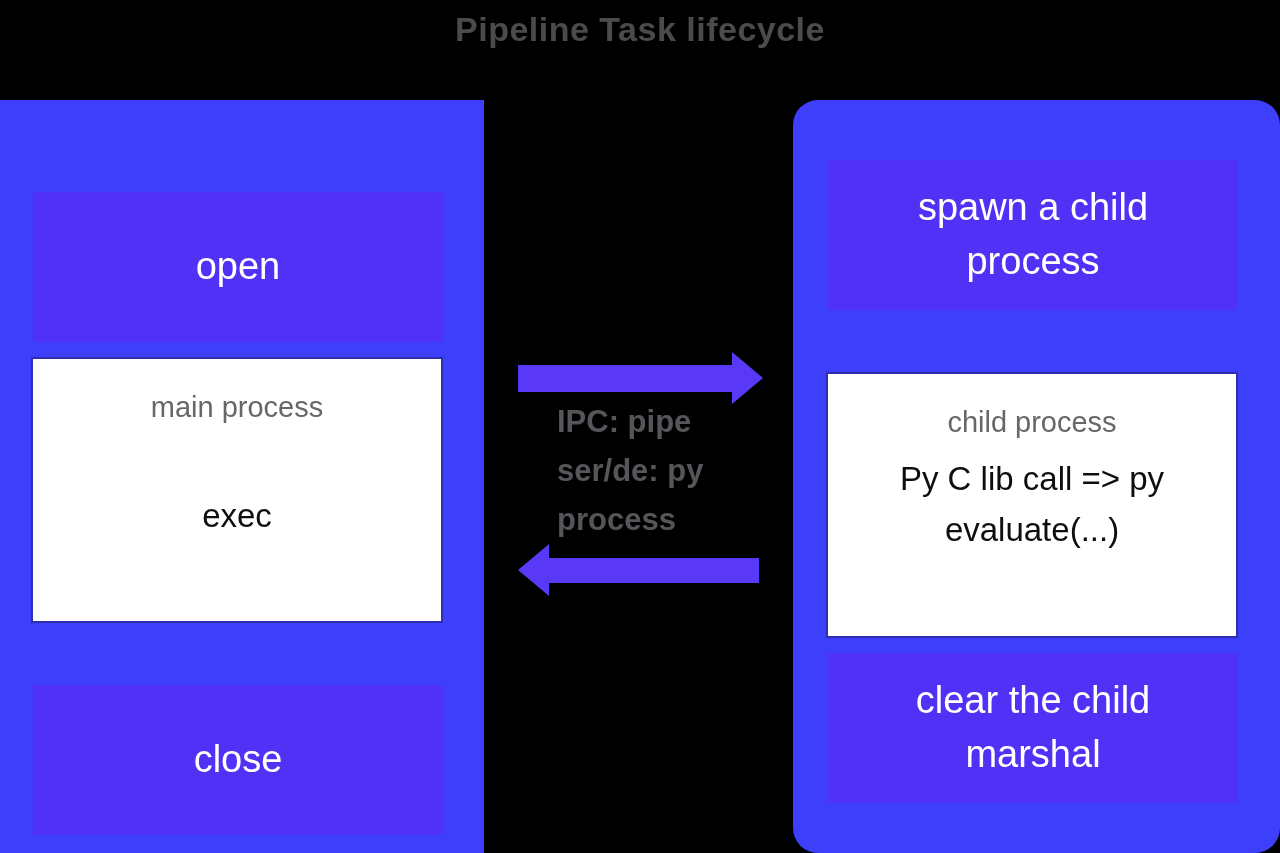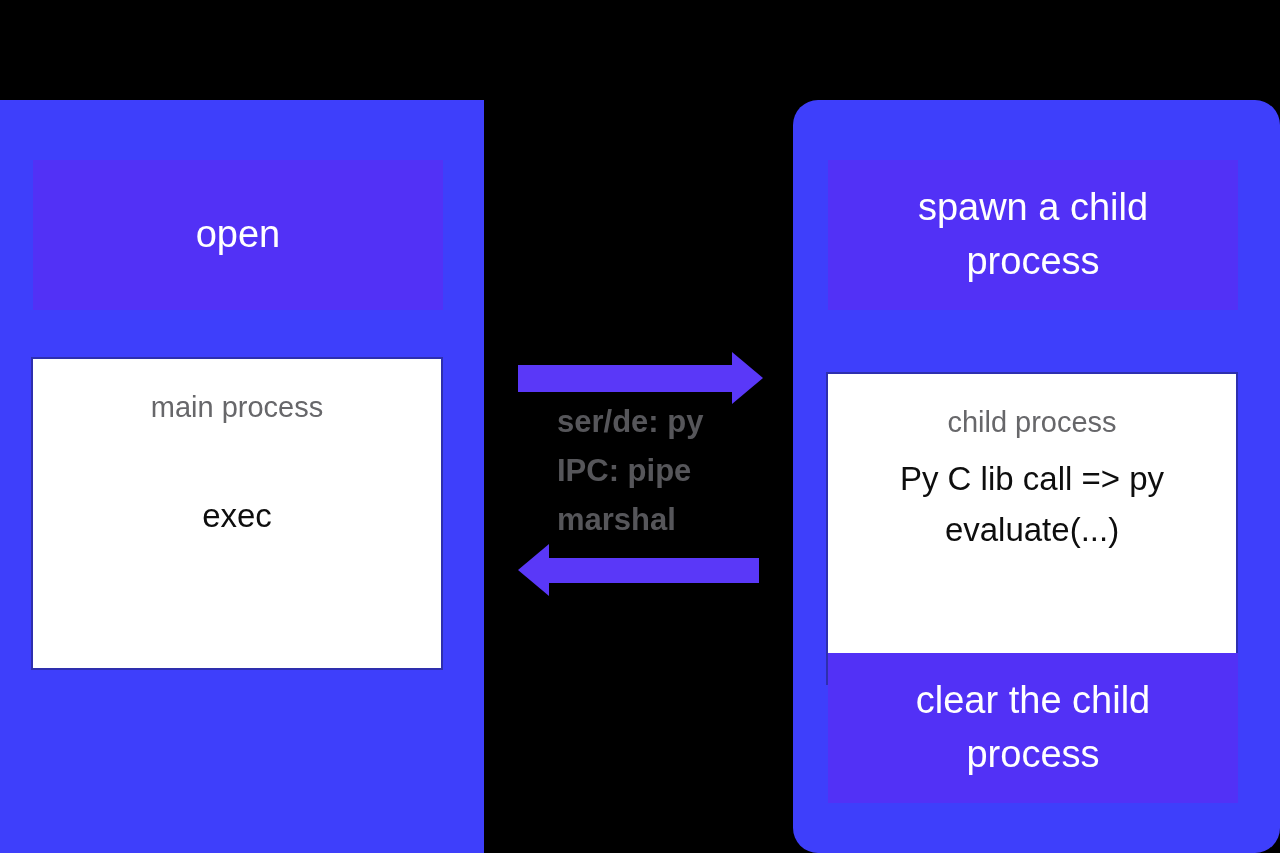--- a/index.html
+++ b/index.html
@@ -37,30 +37,30 @@
     height: 150px;
     background: #5231f6;
     display: flex;
     align-items: center;
     justify-content: center;
     text-align: center;
     color: #ffffff;
     font-size: 38px;
     line-height: 1.42;
   }
-  .panel-left  .action-box { left: 33px; }
+  .panel-left  .action-box { left: 33px; margin-top: 32px; }
   .panel-right .action-box { left: 35px; }
   .action-top    { top: 60px; }
   .action-bottom { top: 553px; }
   .action-box span { display: block; max-width: 360px; }
 
   .white-box {
     position: absolute;
     width: 412px;
-    height: 313px;
+    height: 266px;
     background: #ffffff;
     border: 2px solid #2e2fae;
     box-sizing: border-box;
     top: 257px;
     text-align: center;
   }
   .panel-left  .white-box { left: 31px; }
   .panel-right .white-box { left: 33px; margin-top: 15px; }
   .box-header {
     margin-top: 32px;
@@ -103,53 +103,57 @@
     color: #56565a;
     line-height: 49px;
     white-space: nowrap;
   }
 </style>
 </head>
 <body>
 
 <div class="stage">
 
+  <div class="title">Pipeline Task lifecycle</div>
 
   <div class="panel panel-left">
     <div class="action-box action-top">
       <span>open</span>
     </div>
     <div class="white-box">
       <div class="box-header">main process</div>
       <div class="box-body">exec</div>
+    </div>
+    <div class="action-box action-bottom">
+      <span>close</span>
     </div>
   </div>
 
   <div class="panel panel-right">
     <div class="action-box action-top">
       <span>spawn a child process</span>
     </div>
     <div class="white-box">
       <div class="box-header">child process</div>
       <div class="box-body">Py C lib call =&gt; py evaluate(...)</div>
     </div>
     <div class="action-box action-bottom">
-      <span>clear the child process</span>
+      <span>clear the child marshal</span>
     </div>
   </div>
 
   <div class="arrow arrow-right">
     <div class="arrow-rect"></div>
     <div class="arrow-tip"></div>
   </div>
 
   <div class="ipc-text">
+    <div>IPC: pipe</div>
     <div>ser/de: py</div>
-    <div>IPC: pipe</div>
-    <div>marshal</div>
+    <div>process</div>
   </div>
 
   <div class="arrow arrow-left">
     <div class="arrow-rect"></div>
     <div class="arrow-tip"></div>
   </div>
 
 </div>
 
 </body></html>

